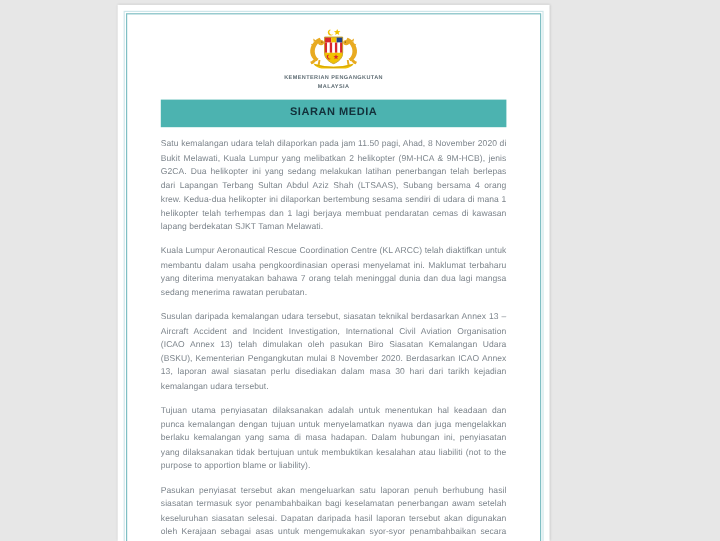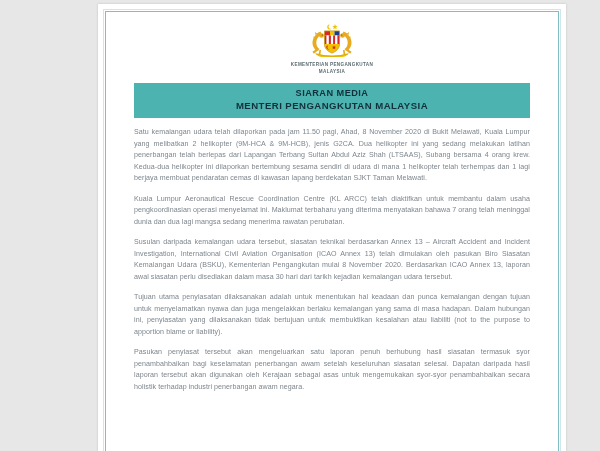--- a/index.html
+++ b/index.html
@@ -20,21 +20,21 @@
     position: relative;
     width: 600px;
     height: 451px;
     background: #e7e7e7;
   }
 
   #page {
     position: absolute;
     left: 98px;
     top: 4px;
-    width: 468px;
+    width: 360px;
     height: 447px;
     background: #ffffff;
     box-shadow: 0 0 2px rgba(0,0,0,0.18);
     overflow: hidden;
   }
 
   
   #page-frame-outer {
     position: absolute;
     left: 5px;
@@ -186,21 +186,20 @@
 
           <path d="M22 62 q34 10 68 0 q-6 8 -14 8 h-40 q-8 0 -14 -8 z" fill="#f2c200"></path>
           <path d="M24 64 q32 9 64 0" fill="none" stroke="#b98c14" stroke-width="0.9"></path>
         </svg>
 
         <div class="ministry-name">KEMENTERIAN PENGANGKUTAN<br>MALAYSIA</div>
       </div>
 
       <div class="banner">
         <div class="banner-line1">SIARAN MEDIA</div>
-        <div class="banner-line2">MENTERI PENGANGKUTAN MALAYSIA</div>
       </div>
 
 
       <div class="para">Satu kemalangan udara telah dilaporkan pada jam 11.50 pagi, Ahad, 8 November 2020 di Bukit Melawati, Kuala Lumpur yang melibatkan 2 helikopter (9M-HCA &amp; 9M-HCB), jenis G2CA. Dua helikopter ini yang sedang melakukan latihan penerbangan telah berlepas dari Lapangan Terbang Sultan Abdul Aziz Shah (LTSAAS), Subang bersama 4 orang krew. Kedua-dua helikopter ini dilaporkan bertembung sesama sendiri di udara di mana 1 helikopter telah terhempas dan 1 lagi berjaya membuat pendaratan cemas di kawasan lapang berdekatan SJKT Taman Melawati.</div>
       <div class="para">Kuala Lumpur Aeronautical Rescue Coordination Centre (KL ARCC) telah diaktifkan untuk membantu dalam usaha pengkoordinasian operasi menyelamat ini. Maklumat terbaharu yang diterima menyatakan bahawa 7 orang telah meninggal dunia dan dua lagi mangsa sedang menerima rawatan perubatan.</div>
       <div class="para">Susulan daripada kemalangan udara tersebut, siasatan teknikal berdasarkan Annex 13 – Aircraft Accident and Incident Investigation, International Civil Aviation Organisation (ICAO Annex 13) telah dimulakan oleh pasukan Biro Siasatan Kemalangan Udara (BSKU), Kementerian Pengangkutan mulai 8 November 2020. Berdasarkan ICAO Annex 13, laporan awal siasatan perlu disediakan dalam masa 30 hari dari tarikh kejadian kemalangan udara tersebut.</div>
       <div class="para">Tujuan utama penyiasatan dilaksanakan adalah untuk menentukan hal keadaan dan punca kemalangan dengan tujuan untuk menyelamatkan nyawa dan juga mengelakkan berlaku kemalangan yang sama di masa hadapan. Dalam hubungan ini, penyiasatan yang dilaksanakan tidak bertujuan untuk membuktikan kesalahan atau liabiliti (not to the purpose to apportion blame or liability).</div>
       <div class="para">Pasukan penyiasat tersebut akan mengeluarkan satu laporan penuh berhubung hasil siasatan termasuk syor penambahbaikan bagi keselamatan penerbangan awam setelah keseluruhan siasatan selesai. Dapatan daripada hasil laporan tersebut akan digunakan oleh Kerajaan sebagai asas untuk mengemukakan syor-syor penambahbaikan secara holistik terhadap industri penerbangan awam negara.</div>
 
     </div>

